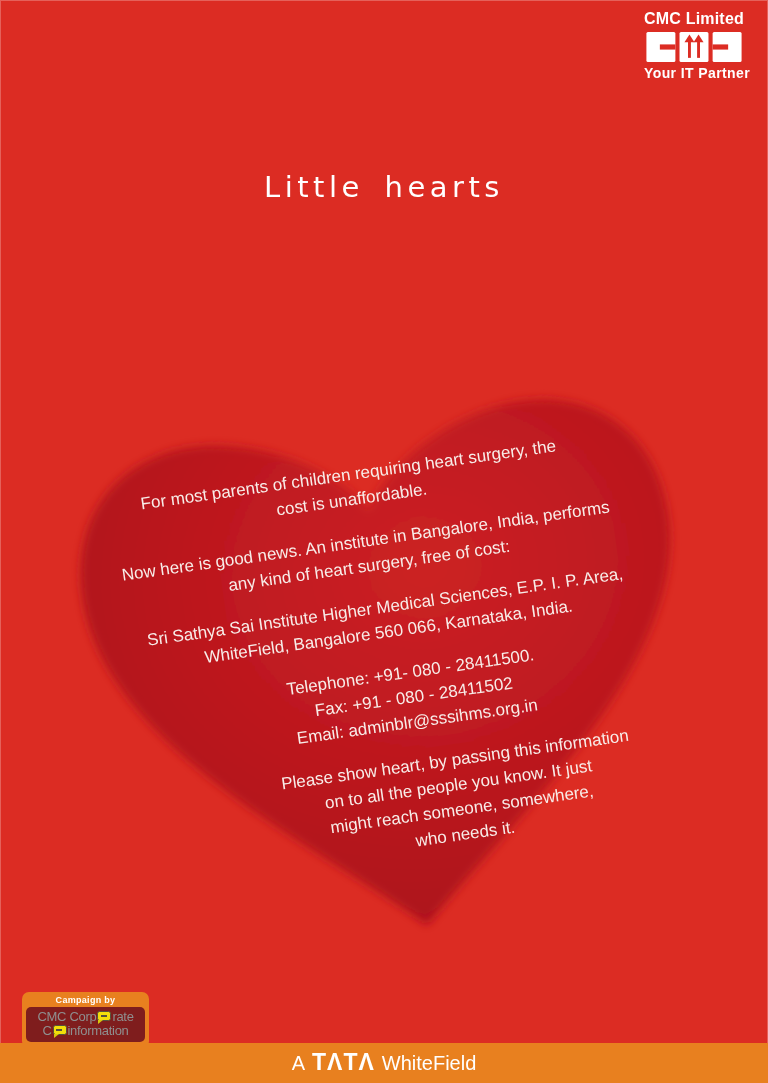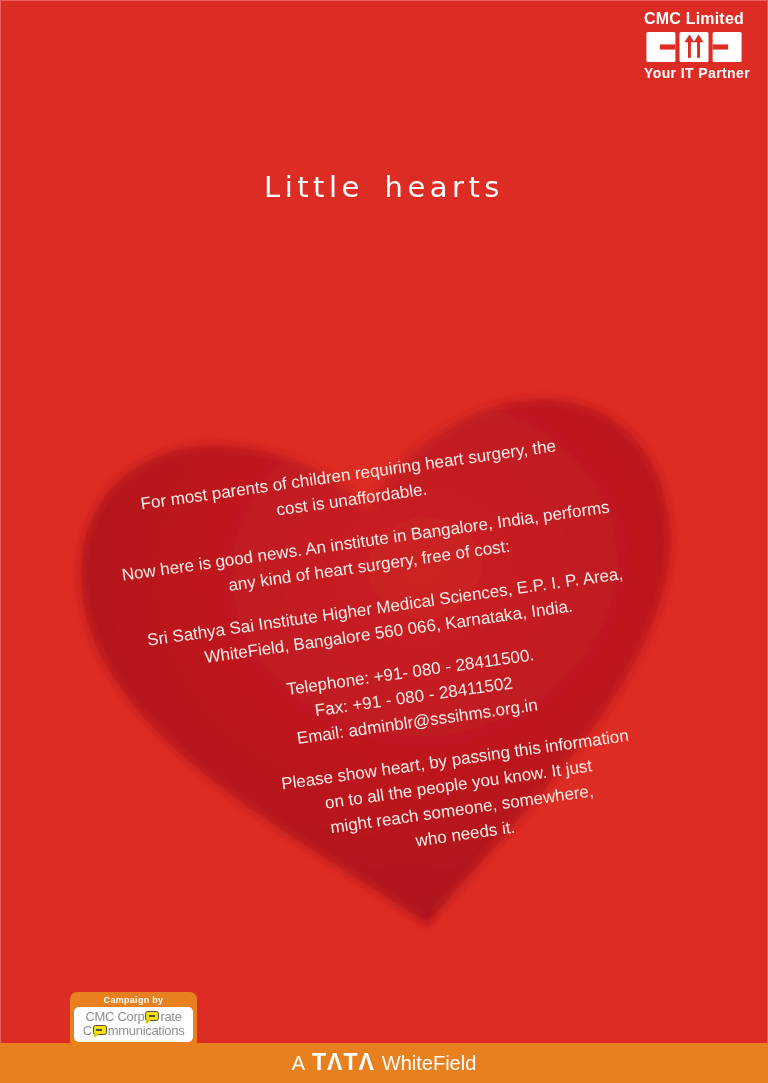--- a/index.html
+++ b/index.html
@@ -36,25 +36,25 @@
   .heart-text .line { display:block; white-space:nowrap; }
   .heart-text p:nth-child(1) { transform:translateX(-18px); }
   .heart-text p:nth-child(2) { transform:translateX(-10px); }
   .heart-text p:nth-child(4) { transform:translateX(16px); }
   .heart-text p:nth-child(5) { transform:translateX(48px); margin-bottom:0; }
 
   
   .badge {
     position:absolute; left:22px; top:992px; width:127px;
     background:#E8801F; border-radius:7px 7px 4px 4px;
-    padding-bottom:3px; z-index:3;margin-left:48px;
+    padding-bottom:3px; z-index:3;
   }
   .badge-label { text-align:center; color:#fff; font-size:9px; font-weight:bold; padding:3px 0 2px; letter-spacing:.3px; }
   .badge-card {
-    margin:0 4px; background:#ffffff; border-radius:5px;
+    margin:0 4px; background:#7f1d1d; border-radius:5px;
     padding:3px 1px 4px; text-align:center;
     color:#8F8F8F; font-size:13px; line-height:14px; letter-spacing:-0.3px; white-space:nowrap;
   }
   .bubble {
     display:inline-block; width:12px; height:8px; margin:0 1px; position:relative;
     background:#F2DE0A; border:1px solid #55513C; border-radius:2.5px; vertical-align:0px;
   }
   .bubble::before {
     content:""; position:absolute; left:2.5px; top:3px; width:6px; height:1.6px; background:#55513C;
   }
@@ -147,21 +147,21 @@
       <span class="line">on to all the people you know. It just</span>
       <span class="line">might reach someone, somewhere,</span>
       <span class="line">who needs it.</span>
     </p>
   </div>
 
   <div class="badge">
     <div class="badge-label">Campaign by</div>
     <div class="badge-card">
       <div class="org-line"><span>CMC Corp</span><span class="bubble"></span><span>rate</span></div>
-      <div class="org-line"><span>C</span><span class="bubble"></span><span>mmunications</span></div>
+      <div class="org-line"><span>C</span><span class="bubble"></span><span>information</span></div>
     </div>
   </div>
 
   <div class="footer">
     <span>A</span>
     <span class="tata">TΛTΛ</span>
     <span>WhiteField</span>
   </div>
 
 </div>

